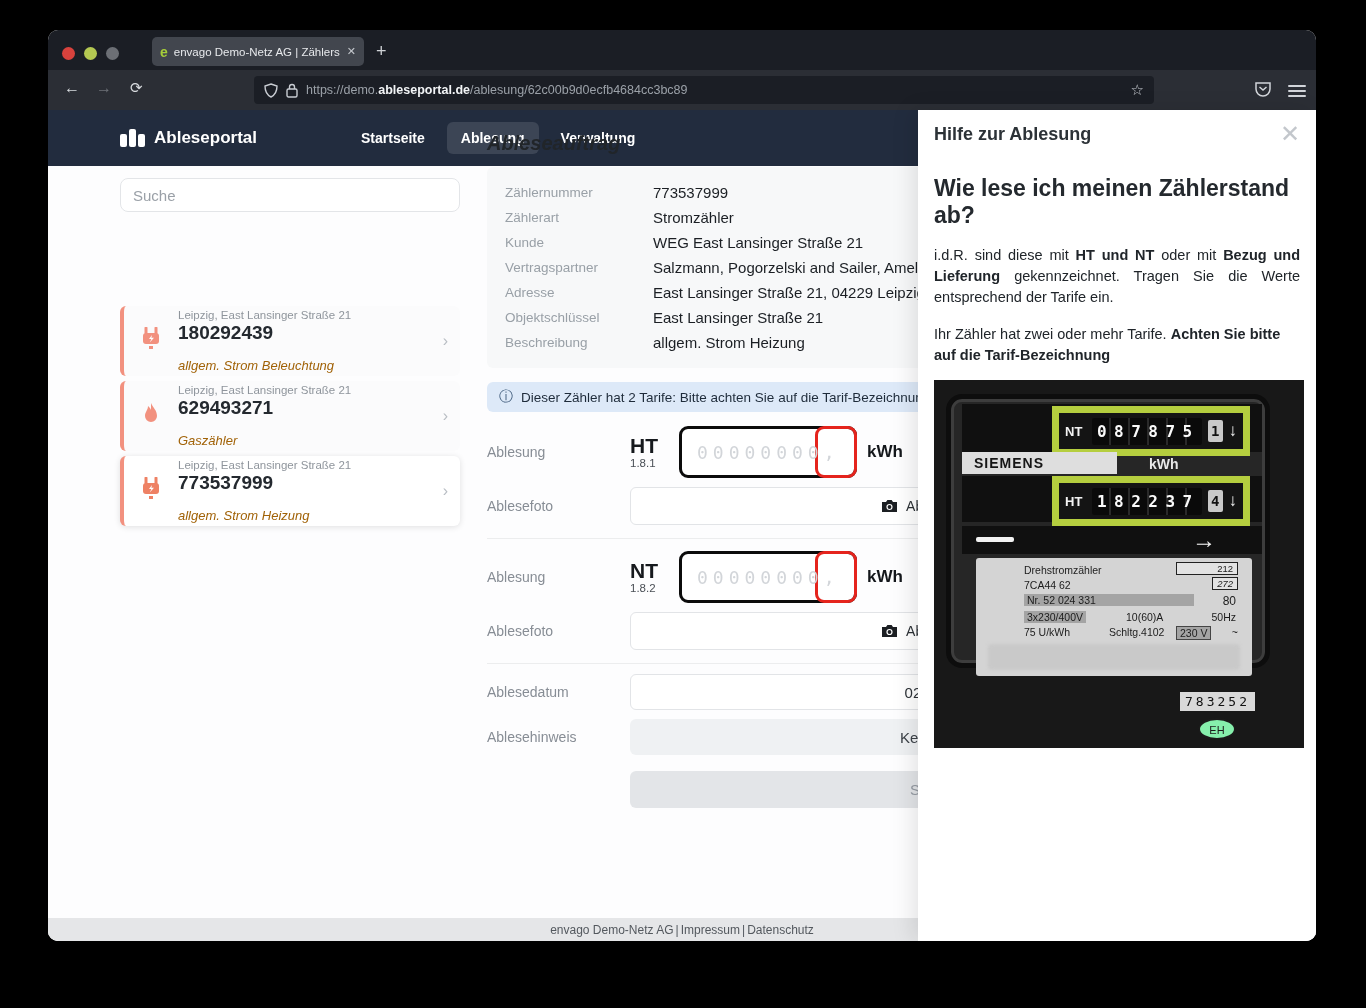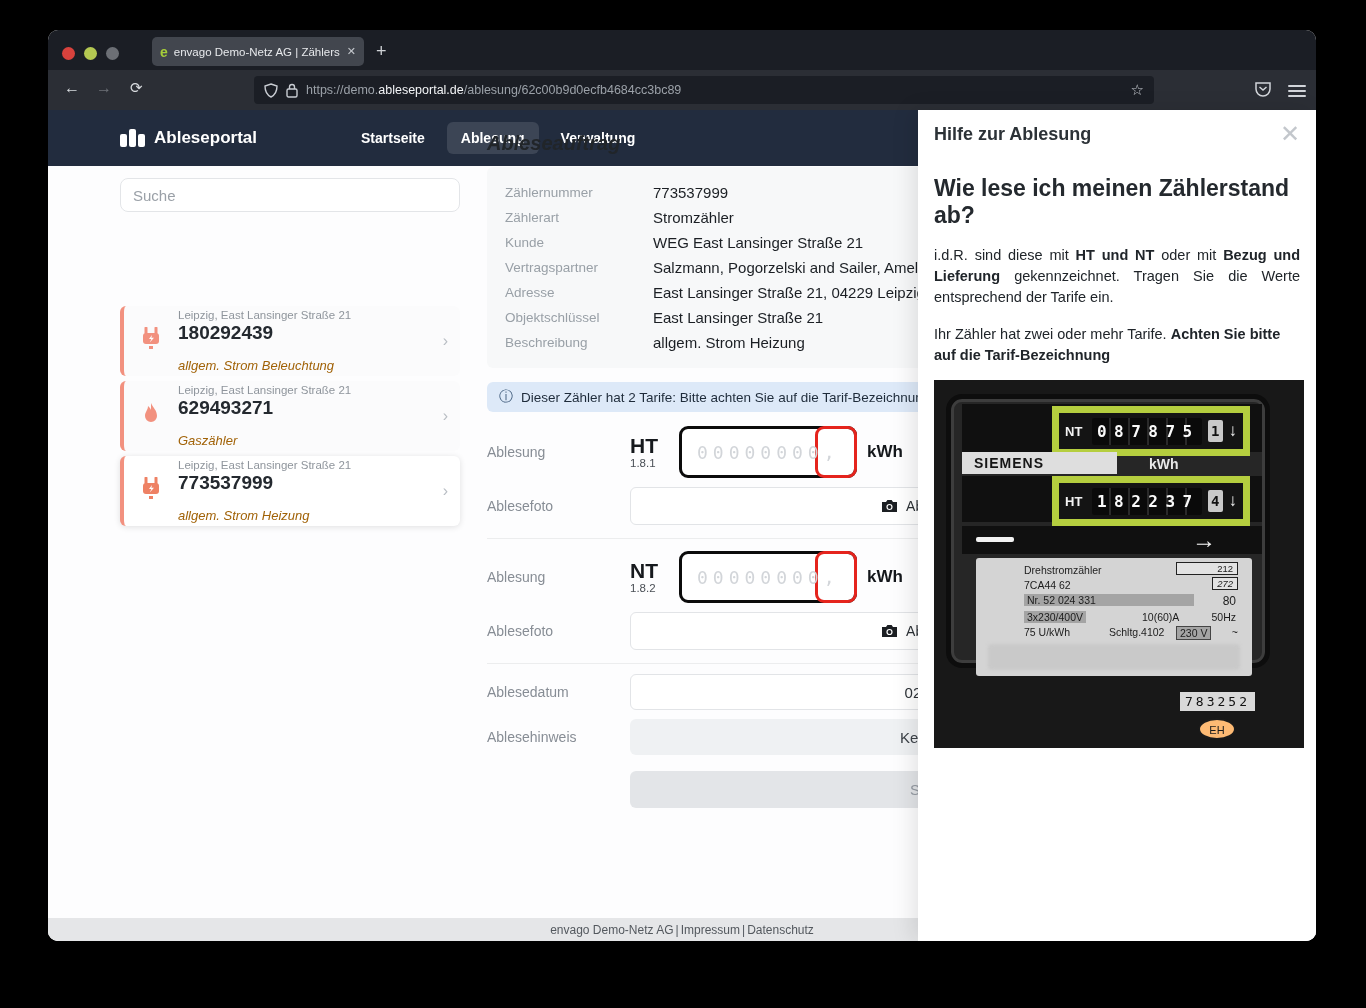--- a/index.html
+++ b/index.html
@@ -21,21 +21,21 @@
   .newtab{position:absolute;left:328px;top:9px;color:#cfd2d6;font-size:18px;line-height:24px;}
   .toolbar{position:absolute;left:0;top:40px;width:100%;height:40px;background:#2b2e35;}
   .navbtn{position:absolute;top:9px;font-size:16px;color:#d8dbdf;}
   .navbtn.back{left:16px;}
   .navbtn.fwd{left:48px;color:#6e7278;}
   .navbtn.rel{left:82px;font-size:15px;}
   .urlbar{position:absolute;left:206px;top:6px;width:900px;height:28px;background:#1b1e25;
     border-radius:4px;display:flex;align-items:center;padding:0 10px;gap:8px;}
   .urlbar svg{flex:none;}
   .urltext{font-size:12.5px;color:#9ba1a8;white-space:nowrap;overflow:hidden;flex:1;}
-  .urltext .dom{color:#f2f4f6;font-weight:normal;}
+  .urltext .dom{color:#f2f4f6;font-weight:bold;}
   .star{color:#c6cad0;font-size:15px;}
   .pocket{position:absolute;top:10px;left:1206px;}
   .burger{position:absolute;top:12px;left:1240px;width:18px;}
   .burger i{display:block;height:2px;background:#d2d5da;margin:3px 0;border-radius:1px;}
   
   .page{position:absolute;left:0;top:80px;width:100%;height:831px;background:#fdfdfe;overflow:hidden;}
   .appnav{position:absolute;left:0;top:0;width:100%;height:56px;background:#222c3e;
     display:flex;align-items:center;}
   .brand{display:flex;align-items:center;gap:9px;margin-left:72px;}
   .brand .blocks{display:flex;align-items:flex-end;gap:2px;}
@@ -121,21 +121,21 @@
   .kwh{position:absolute;color:#e8e8e8;font-size:14px;font-weight:bold;}
   .dash{position:absolute;background:#f2f2f2;height:5px;width:38px;border-radius:2px;}
   .rarr{position:absolute;color:#f4f4f4;font-size:24px;font-weight:bold;line-height:1;}
   .plate{position:absolute;background:#d4d4d4;border-radius:3px;font-size:10.5px;color:#1c1c1c;}
   .pl{position:absolute;white-space:nowrap;}
   .pbox{border:1px solid #222;padding:0 4px;font-size:9.5px;background:#e3e3e3;}
   .hl{background:#a4a4a4;padding:0 3px;}
   .blur{position:absolute;background:#c9c9c9;border-radius:4px;filter:blur(1.5px);}
   .sertag{position:absolute;background:#d9d9d9;color:#111;font-family:"DejaVu Sans Mono",monospace;
     font-size:13px;letter-spacing:3px;padding:2px 5px;}
-  .ehell{position:absolute;background:#fdba74;border:2px solid #1a1a1a;border-radius:50%;
+  .ehell{position:absolute;background:#86efac;border:2px solid #1a1a1a;border-radius:50%;
     width:38px;height:22px;text-align:center;line-height:20px;font-size:11px;color:#1a1a1a;}
 </style>
 </head>
 <body>
 
 <div class="window">
 
   <div class="tabstrip">
     <span class="tl red"></span>
     <span class="tl grn"></span>
@@ -399,21 +399,21 @@
       <span class="rarr" style="left:258px;top:148px;">→</span>
 
       <div class="plate" style="left:42px;top:178px;width:276px;height:118px;">
         <span class="pl" style="left:48px;top:6px;">Drehstromzähler</span>
         <span class="pl pbox" style="right:14px;top:4px;padding-left:40px;">212</span>
         <span class="pl" style="left:48px;top:21px;">7CA44  62</span>
         <span class="pl pbox" style="right:14px;top:19px;font-style:italic;">272</span>
         <span class="pl hl" style="left:48px;top:36px;width:170px;">Nr. 52 024 331</span>
         <span class="pl" style="right:16px;top:36px;font-size:12px;">80</span>
         <span class="pl hl" style="left:48px;top:53px;">3x230/400V</span>
-        <span class="pl" style="left:150px;top:53px;margin-left:16px;">10(60)A</span>
+        <span class="pl" style="left:150px;top:53px;">10(60)A</span>
         <span class="pl" style="right:16px;top:53px;">50Hz</span>
         <span class="pl" style="left:48px;top:68px;">75 U/kWh</span>
         <span class="pl" style="left:133px;top:68px;">Schltg.4102</span>
         <span class="pl hl" style="left:200px;top:68px;border:1px solid #444;">230 V</span>
         <span class="pl" style="right:14px;top:68px;">~</span>
         <span class="blur" style="left:12px;top:86px;right:12px;height:26px;"></span>
       </div>
 
       <span class="sertag" style="left:246px;top:312px;">783252</span>
       <span class="ehell" style="left:264px;top:338px;">EH</span>

